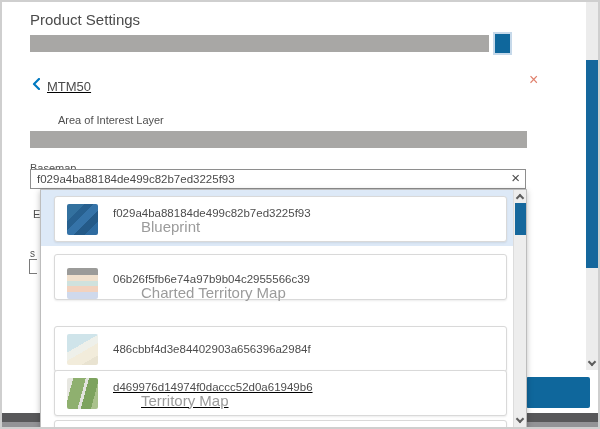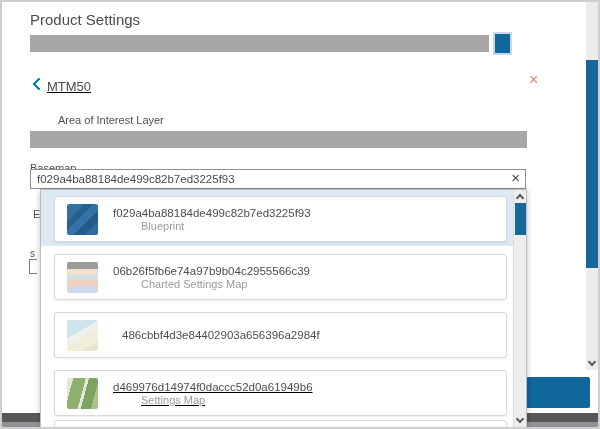--- a/index.html
+++ b/index.html
@@ -39,32 +39,32 @@
 
   .footer-btn{position:absolute;left:524px;top:375px;width:64px;height:31px;background:#0f679c;border:none;border-radius:2px;cursor:pointer;}
   .bottom-bar-dark{position:absolute;left:0;top:411px;width:600px;height:9px;background:#58585a;}
   .bottom-bar-light{position:absolute;left:0;top:420px;width:600px;height:7px;background:#939396;}
 
   
   .dropdown{position:absolute;left:38px;top:187px;width:487px;height:240px;background:#fff;border:1px solid #bdbdbd;border-bottom:none;box-shadow:0 2px 6px rgba(0,0,0,.25);overflow:hidden;}
   .dd-selected-strip{position:absolute;left:0;top:0;width:473px;height:56px;background:#dde9f7;}
   .dd-item{position:absolute;left:13px;width:453px;height:46px;background:#fff;border:1px solid #d9d9d9;border-radius:3px;box-shadow:0 1px 2px rgba(0,0,0,.08);display:flex;align-items:center;cursor:pointer;}
   .dd-item-1{top:6px;}
-  .dd-item-2{top:64px;}
-  .dd-item-3{top:122px;gap:9px;}
+  .dd-item-2{top:64px;align-items:flex-end;}
+  .dd-item-3{top:136px;}
   .dd-item-4{top:180px;text-decoration:underline;}
   .dd-item-5{top:230px;height:20px;}
   .thumb{width:31px;height:31px;margin-left:12px;border-radius:2px;flex:0 0 auto;}
   .thumb-blueprint{background:linear-gradient(135deg,#33719f 0 28%,#27608f 28% 42%,#3573a8 42% 60%,#245a88 60% 78%,#2e6ba0 78%);}
   .thumb-charted{background:linear-gradient(180deg,#9b9b99 0 24%,#f0e0cd 24% 42%,#cfe2de 42% 58%,#f2d2be 58% 76%,#cfd9ec 76%);}
   .thumb-pencil{background:linear-gradient(150deg,#cfe4ea 0 38%,#eef0ea 38% 55%,#f2ecdb 55% 80%,#e9e3d1 80%);}
   .thumb-community{background:linear-gradient(105deg,#e7e7e1 0 16%,#8fb06f 16% 48%,#e3e3df 48% 56%,#7da35e 56% 82%,#a9c18b 82%);}
   .dd-text{margin-left:15px;display:flex;flex-direction:column;justify-content:center;}
   .dd-id{font-size:11.5px;color:#4d4d4d;line-height:14px;}
-  .dd-name{font-size:11px;color:#9b9b9b;line-height:13px;padding-left:28px;}
+  .dd-name{font-size:15px;color:#9b9b9b;line-height:13px;padding-left:28px;}
 
   .dd-scroll{position:absolute;right:0;top:0;width:13px;height:240px;background:#ededed;border-left:1px solid #dcdcdc;}
   .dd-scroll-thumb{position:absolute;left:1px;top:13px;width:11px;height:32px;background:#15679c;}
   .dd-scroll-up{position:absolute;left:3px;top:5px;}
   .dd-scroll-down{position:absolute;left:3px;bottom:8px;}
 </style>
 </head>
 <body>
 
 <div class="screen">
@@ -113,36 +113,36 @@
       <div class="dd-text">
         <span class="dd-id">f029a4ba88184de499c82b7ed3225f93</span>
         <span class="dd-name">Blueprint</span>
       </div>
     </div>
 
     <div class="dd-item dd-item-2">
       <div class="thumb thumb-charted"></div>
       <div class="dd-text">
         <span class="dd-id">06b26f5fb6e74a97b9b04c2955566c39</span>
-        <span class="dd-name">Charted Settings Map</span>
+        <span class="dd-name">Charted Territory Map</span>
       </div>
     </div>
 
     <div class="dd-item dd-item-3">
       <div class="thumb thumb-pencil"></div>
       <div class="dd-text">
         <span class="dd-id">486cbbf4d3e84402903a656396a2984f</span>
       </div>
     </div>
 
     <div class="dd-item dd-item-4">
       <div class="thumb thumb-community"></div>
       <div class="dd-text">
         <span class="dd-id">d469976d14974f0daccc52d0a61949b6</span>
-        <span class="dd-name">Settings Map</span>
+        <span class="dd-name">Territory Map</span>
       </div>
     </div>
 
     <div class="dd-item dd-item-5"></div>
 
     <div class="dd-scroll">
       <span class="chev chev-up dd-scroll-up"></span>
       <div class="dd-scroll-thumb"></div>
       <span class="chev chev-down dd-scroll-down"></span>
     </div>

